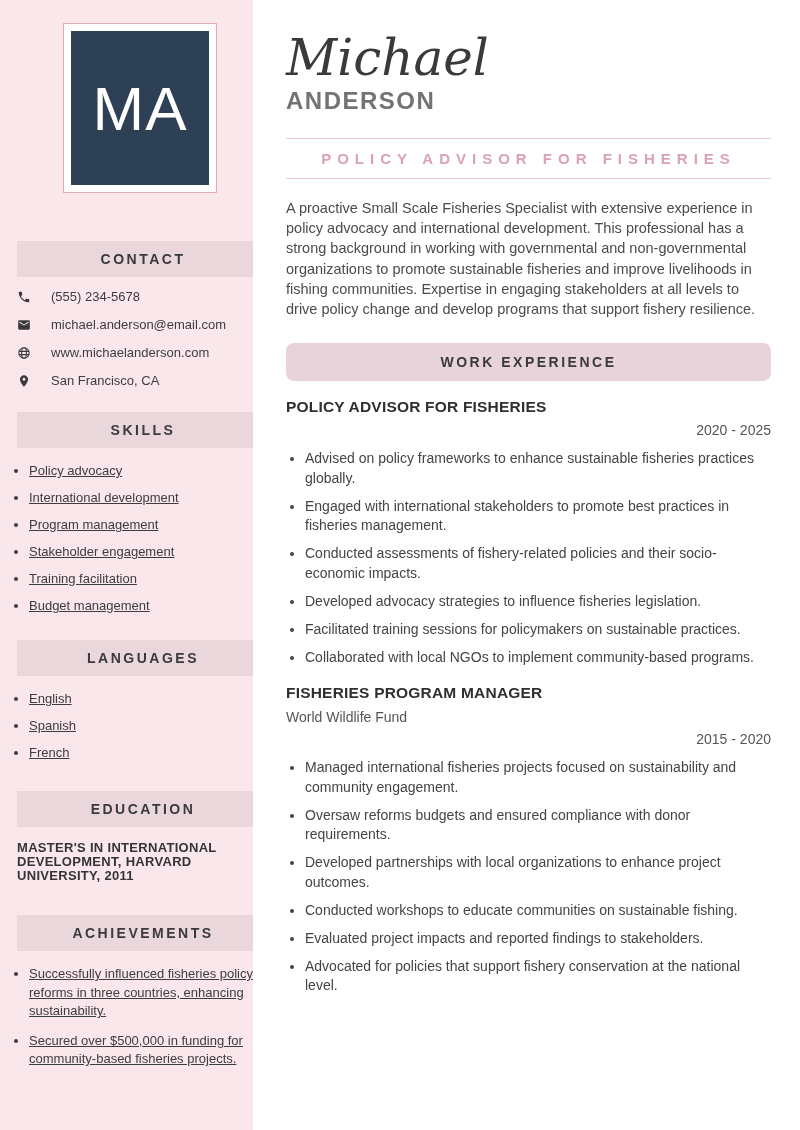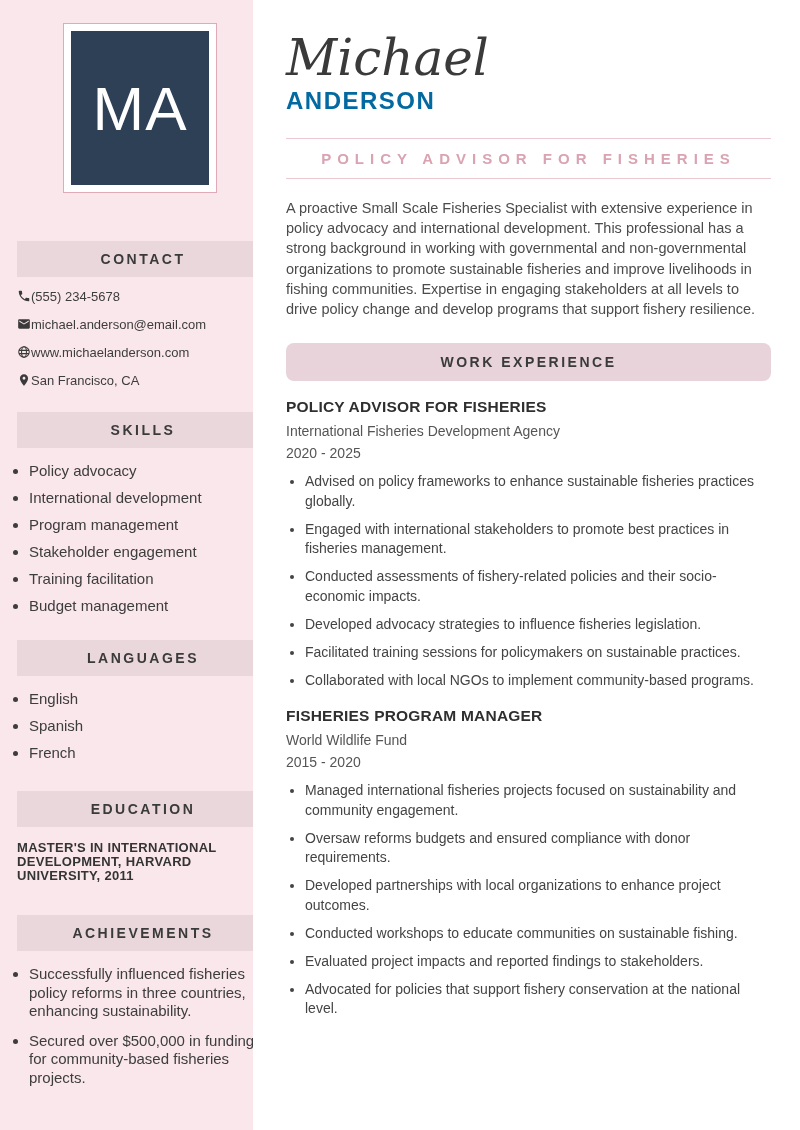--- a/index.html
+++ b/index.html
@@ -56,36 +56,38 @@
   }
   .band-contact { margin-top: 48px; }
   .band-skills { margin-top: 24px; }
   .band-languages { margin-top: 26px; text-align: center; }
   .band-education { margin-top: 30px; }
   .band-achievements { margin-top: 32px; }
 
   .contact-list { padding: 12px 10px 0 17px; }
   .contact-item {
     display: flex;
-    gap: 0;
+    align-items: center;
+    gap: 20px;
     margin-bottom: 13px;
     font-size: 13px;
     color: #3d3d3d;
   }
   .contact-item svg { flex: 0 0 auto; display: block; }
 
   ul.side-list {
     list-style: disc outside;
     padding: 14px 12px 0 29px;
     color: #3d3d3d;
   }
   ul.side-list li {
-    font-size: 15px;
+    font-size: 13px;
     margin-bottom: 10px;
     line-height: 17px;
+    text-decoration: underline;
   }
   ul.side-list.achv li { line-height: 18.5px; margin-bottom: 11px; }
 
   .edu-degree {
     padding: 14px 40px 0 17px;
     font-size: 13px;
     font-weight: bold;
     line-height: 14px;
     color: #343434;
     letter-spacing: 0.3px;
@@ -103,21 +105,21 @@
     font-style: italic;
     font-weight: normal;
     font-size: 50px;
     line-height: 56px;
     color: #3a3a3a;
   }
   .name-last {
     font-size: 24px;
     font-weight: bold;
     letter-spacing: 1.5px;
-    color: #0369a1;
+    color: #737373;
     margin-top: 1px;
   }
   .title-rule {
     border: none;
     border-top: 1px solid #ecc9d2;
     margin-top: 23px;
   }
   .job-headline {
     text-align: center;
     font-size: 15px;
@@ -146,21 +148,21 @@
     border-radius: 8px;
   }
   .job { margin-top: 17px; }
   .job-title {
     font-size: 15.5px;
     font-weight: bold;
     color: #2f2f2f;
     letter-spacing: 0.2px;
   }
   .job-company { margin-top: 7px; font-size: 14px; color: #555555; }
-  .job-dates { margin-top: 6px; font-size: 14px; color: #555555; }
+  .job-dates { margin-top: 6px; font-size: 14px; color: #555555; text-align: right; }
   ul.job-bullets {
     list-style: disc outside;
     margin-top: 11px;
     padding-left: 19px;
     color: #444444;
   }
   ul.job-bullets li {
     font-size: 14px;
     line-height: 19.5px;
     margin-bottom: 8.5px;
@@ -264,21 +266,20 @@
   <hr class="title-rule" style="margin-top:0;">
 
   <div class="summary">A proactive Small Scale Fisheries Specialist with extensive experience in policy advocacy and international development. This professional has a strong background in working with governmental and non-governmental organizations to promote sustainable fisheries and improve livelihoods in fishing communities. Expertise in engaging stakeholders at all levels to drive policy change and develop programs that support fishery resilience.</div>
 
   <div class="work-band">
     <span>WORK EXPERIENCE</span>
   </div>
 
   <div class="job">
     <div class="job-title">POLICY ADVISOR FOR FISHERIES</div>
-    <div class="job-company">International Fisheries Development Agency</div>
     <div class="job-dates">2020 - 2025</div>
     <ul class="job-bullets">
       <li>Advised on policy frameworks to enhance sustainable fisheries practices globally.</li>
       <li>Engaged with international stakeholders to promote best practices in fisheries management.</li>
       <li>Conducted assessments of fishery-related policies and their socio-economic impacts.</li>
       <li>Developed advocacy strategies to influence fisheries legislation.</li>
       <li>Facilitated training sessions for policymakers on sustainable practices.</li>
       <li>Collaborated with local NGOs to implement community-based programs.</li>
     </ul>
   </div>

